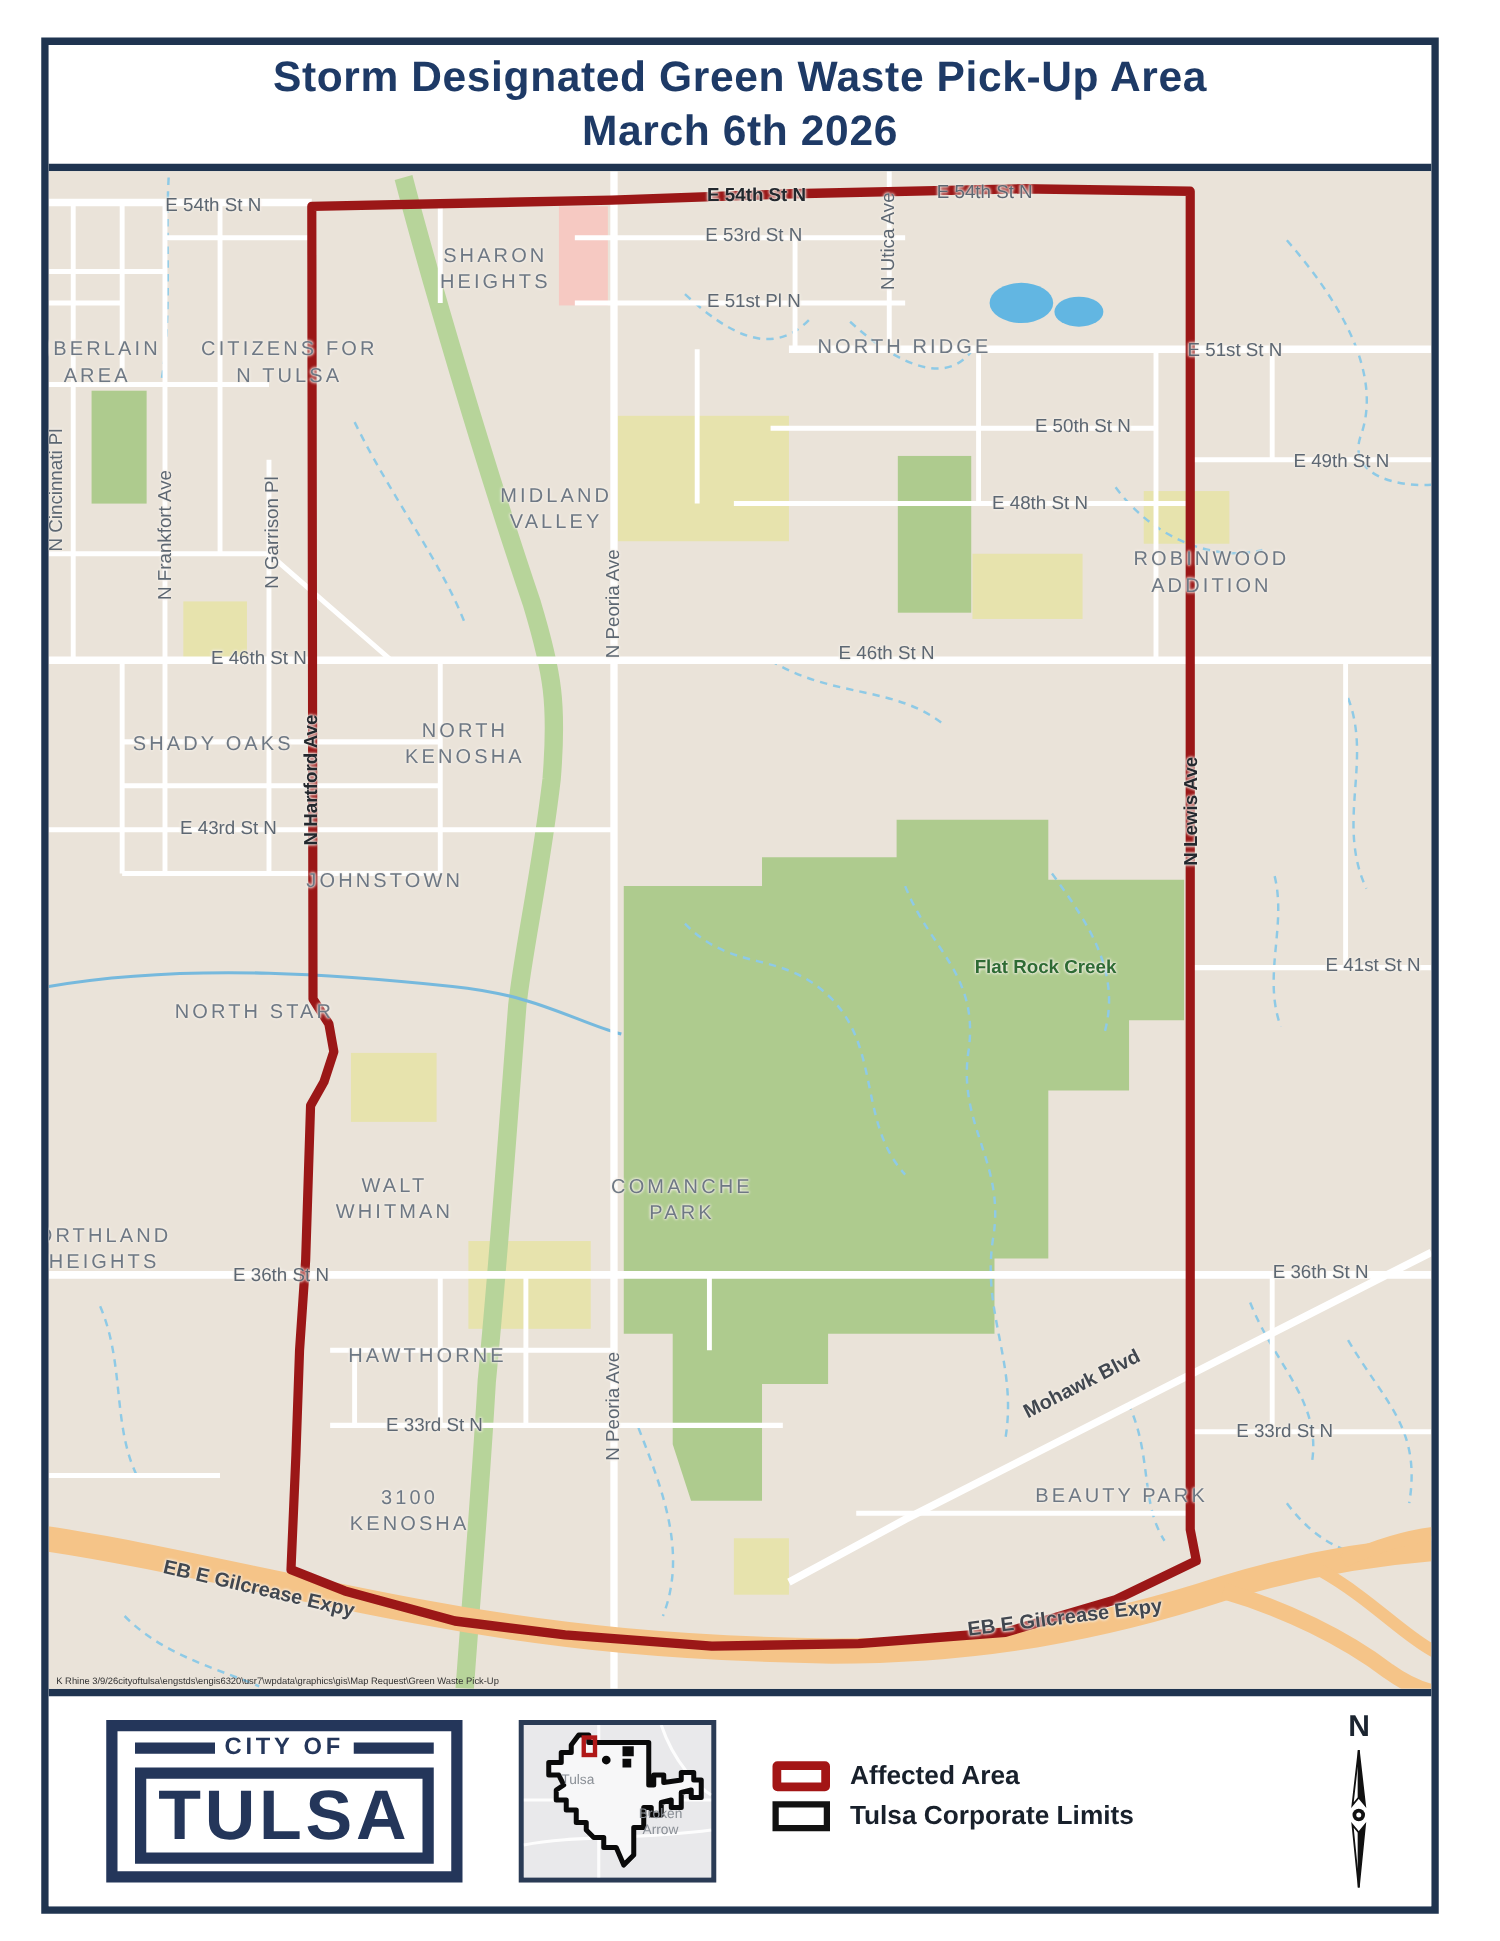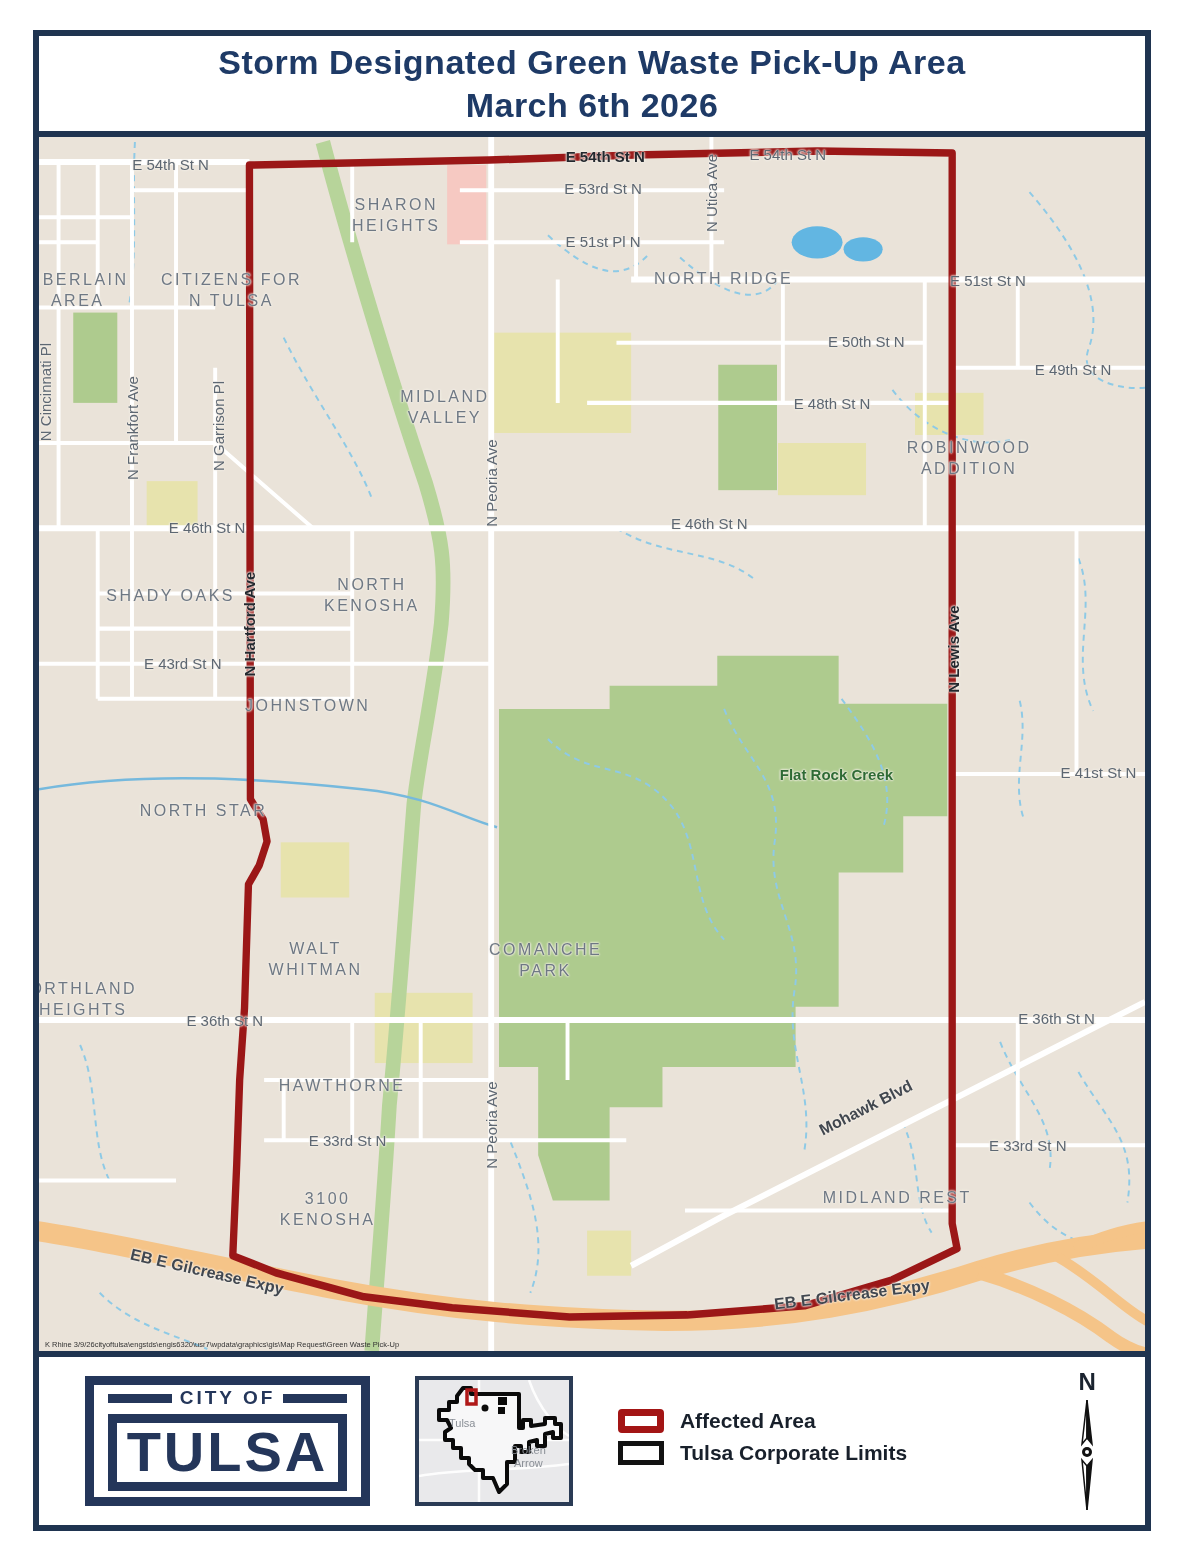--- a/index.html
+++ b/index.html
@@ -177,21 +177,21 @@
         <span class="mlabel nb" style="left: 10.9%; top: 55.5%; transform: translate(-50%, -50%); margin-left: 44px;">NORTH STAR</span>
         <span class="mlabel nb" style="left: 4%; top: 71.1%; transform: translate(-50%, -50%);">ORTHLAND
 HEIGHTS</span>
         <span class="mlabel nb" style="left: 25%; top: 67.8%; transform: translate(-50%, -50%);">WALT
 WHITMAN</span>
         <span class="mlabel nb" style="left: 45.8%; top: 67.9%; transform: translate(-50%, -50%);">COMANCHE
 PARK</span>
         <span class="mlabel nb" style="left: 27.4%; top: 78.2%; transform: translate(-50%, -50%);">HAWTHORNE</span>
         <span class="mlabel nb" style="left: 26.1%; top: 88.4%; transform: translate(-50%, -50%);">3100
 KENOSHA</span>
-        <span class="mlabel nb" style="left: 77.6%; top: 87.4%; transform: translate(-50%, -50%);">MIDLAND REST</span>
+        <span class="mlabel nb" style="left: 77.6%; top: 87.4%; transform: translate(-50%, -50%);">BEAUTY PARK</span>
         <span class="mlabel wt" style="left: 72.1%; top: 52.5%; transform: translate(-50%, -50%);">Flat Rock Creek</span>
       </div>
 
     <div class="credits">
       <span>K Rhine 3/9/26</span>
       <span>cityoftulsa\engstds\engis6320\usr7\wpdata\graphics\gis\Map Request\Green Waste Pick-Up</span>
     </div>
   </div>
 
   <div class="footer">

